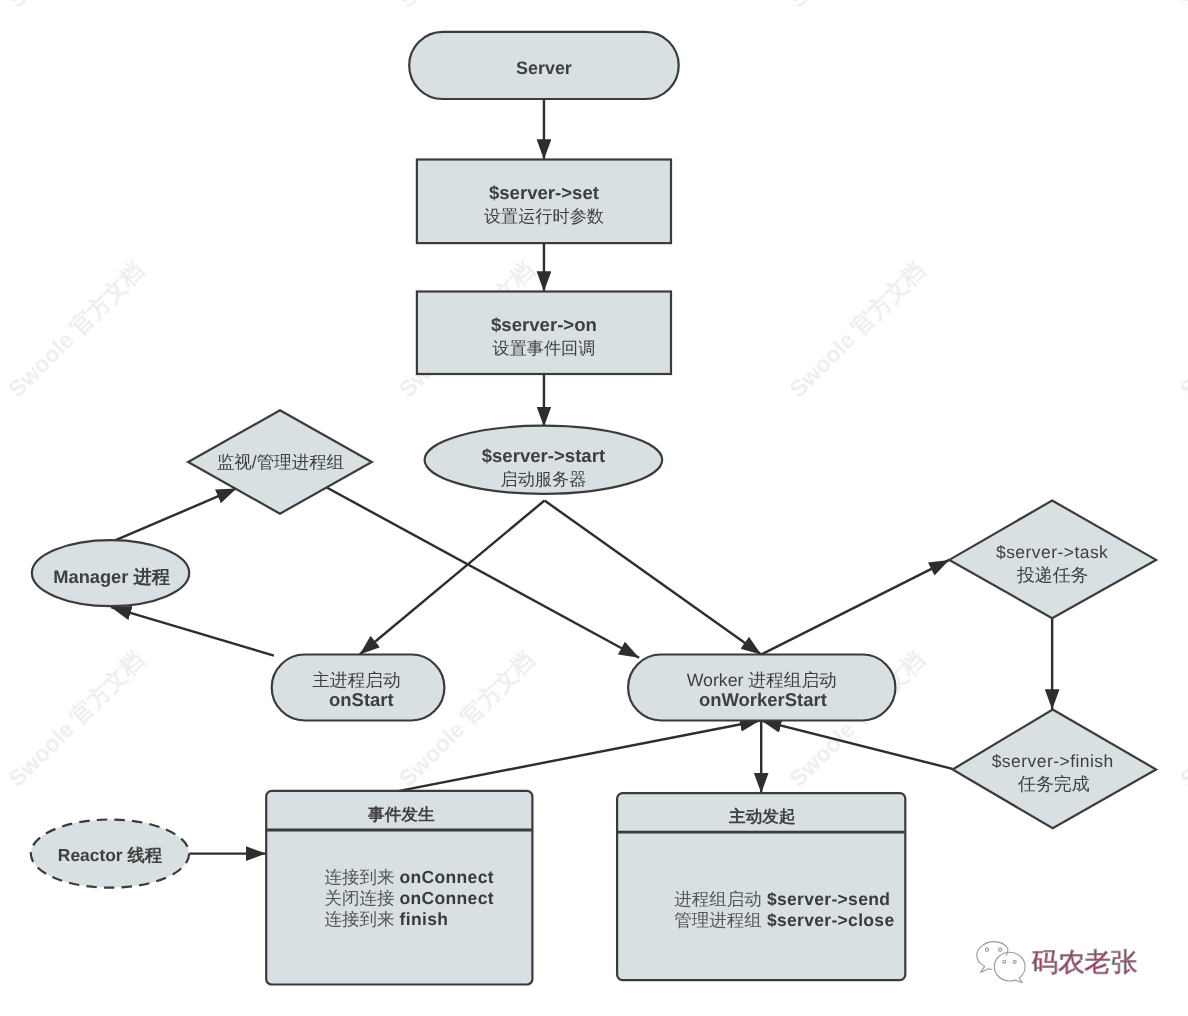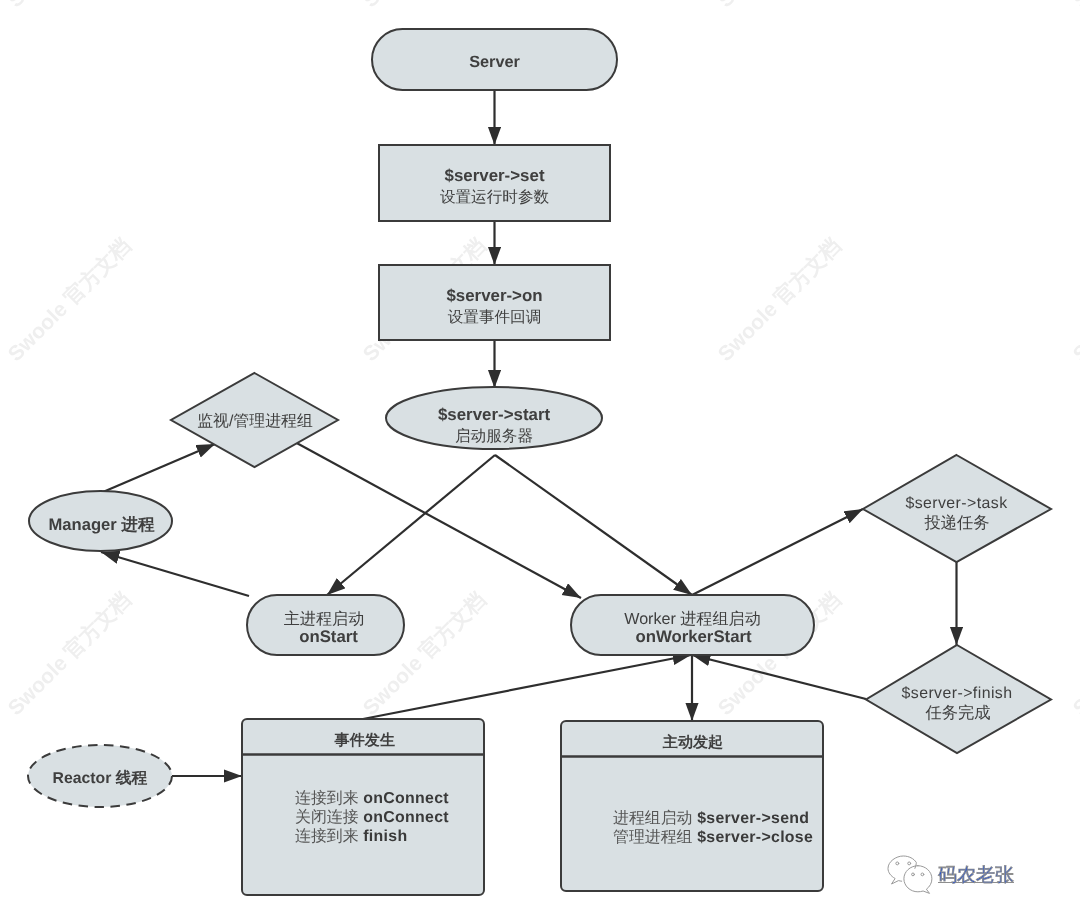--- a/index.html
+++ b/index.html
@@ -12,23 +12,23 @@
   .wm{position:absolute;color:#efefef;font-size:21px;font-weight:700;
       transform:rotate(-45deg);transform-origin:0 100%;white-space:nowrap;
       letter-spacing:0px;pointer-events:none;user-select:none;
       line-height:22px;height:22px;}
   .node-shape{fill:#d9e0e3;stroke:#3b3b3b;stroke-width:2;}
   .edge{fill:none;stroke:#2e2e2e;stroke-width:2.2;}
   text{fill:#3f3f3f;}
   .t-bold{font-weight:700;}
   .t-api{letter-spacing:0.42px;}
   .logo{position:absolute;left:885px;top:853px;display:flex;align-items:flex-start;gap:5px;}
-  .logo-text{font-size:19px;font-weight:400;color:#1d4ed8;
+  .logo-text{font-size:24px;font-weight:400;color:#be185d;
              -webkit-text-stroke:0.85px #8e8e8e;letter-spacing:0px;line-height:26px;
-             padding-top:10px;text-decoration:underline;}
+             padding-top:10px;}
   .note-rows{position:absolute;line-height:18.9px;white-space:nowrap;}
   .note-rows .row{font-size:15.9px;color:#555;margin-left:41px;}
   .note-rows .row .en{font-weight:700;color:#3a3a3a;font-size:15.9px;letter-spacing:0.3px;}
 </style>
 </head>
 <body>
 
 <div id="stage">
 
   <div id="wm-layer">

